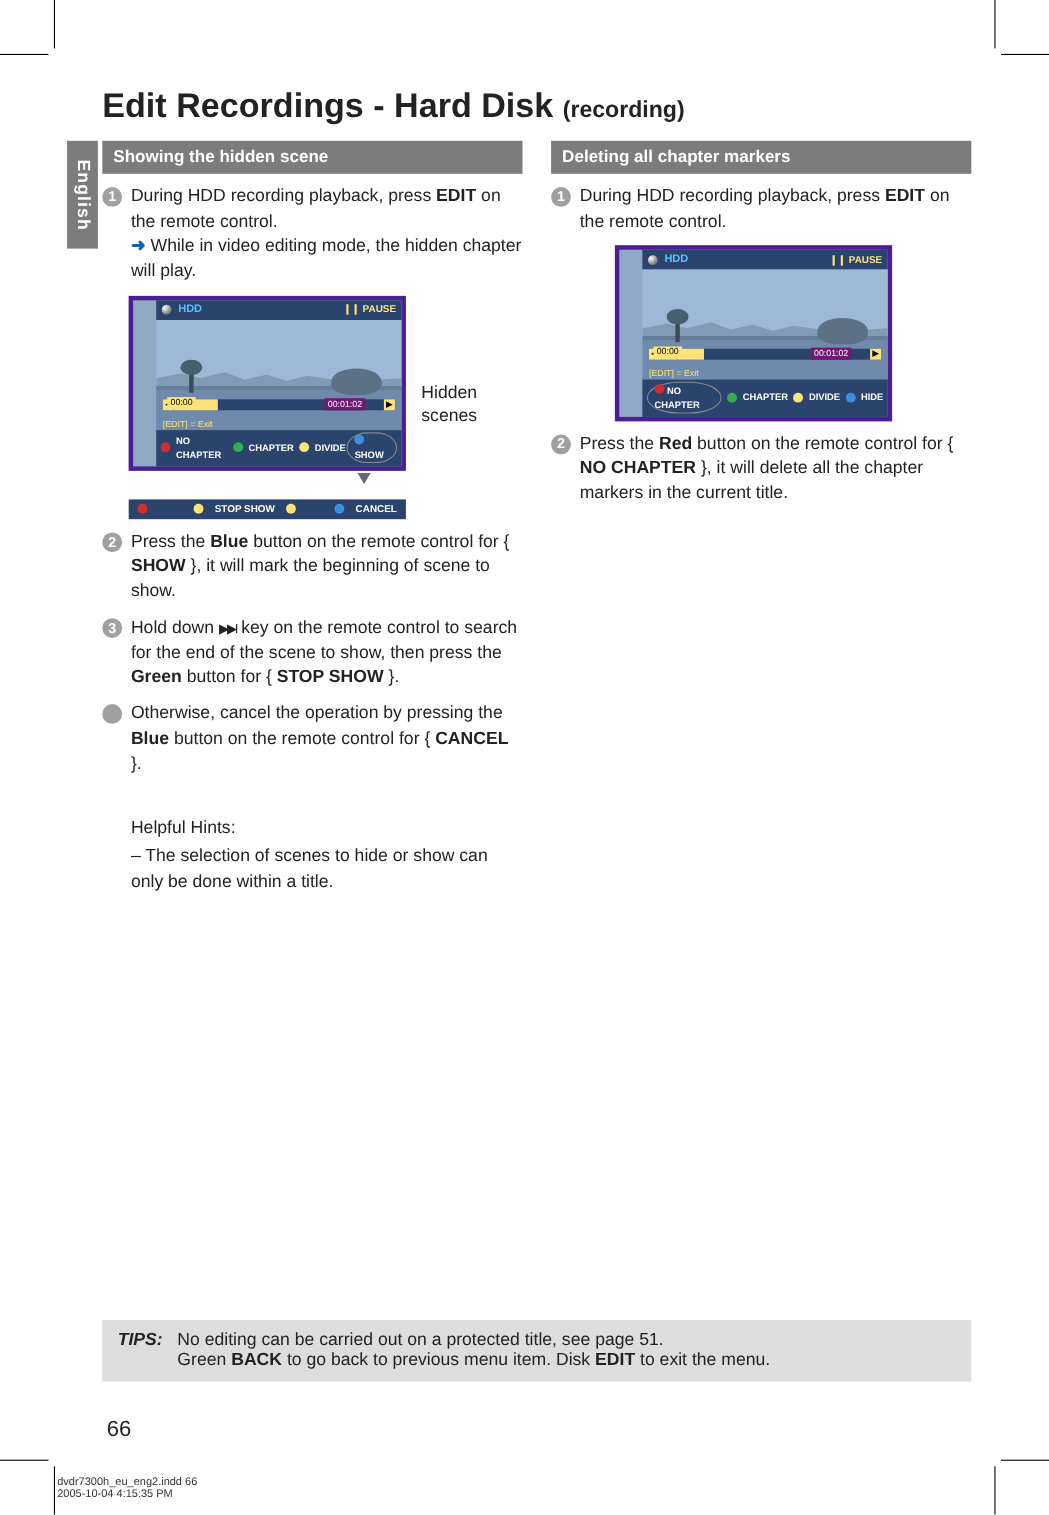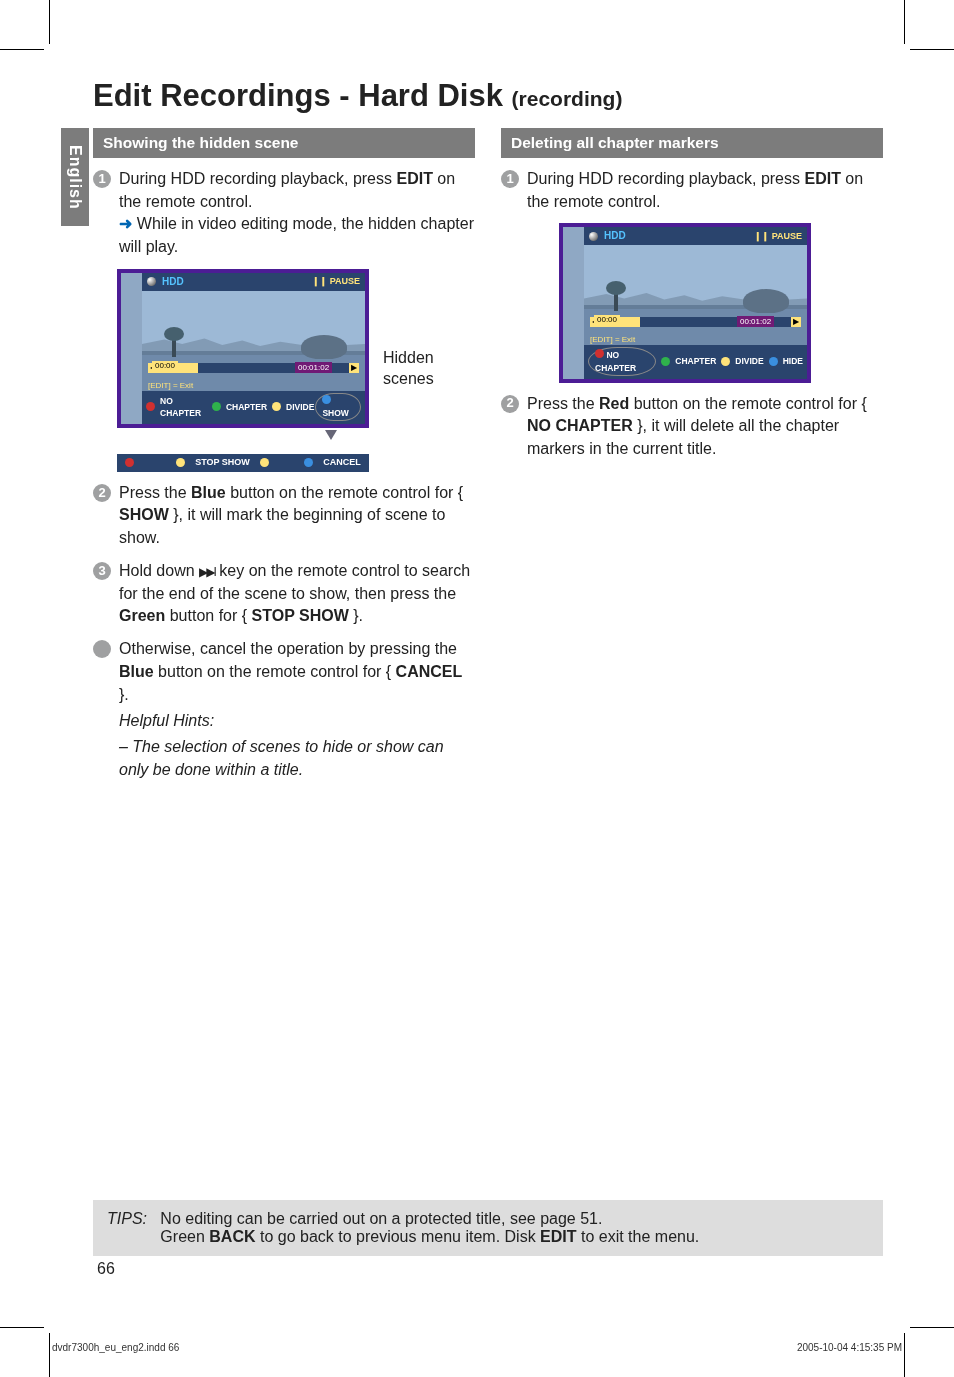--- a/index.html
+++ b/index.html
@@ -86,22 +86,21 @@
     display: flex;
     align-items: center;
     justify-content: center;
   }
   .bullet.empty { background: #9fa0a1; }
   .arrow {
     color: #0066b3;
     font-weight: bold;
   }
   .hints {
-    font-style: italic;
-    margin-top: 4px;
+    margin-top: 36px;
     padding-left: 26px;
   }
   .hints p { margin: 3px 0;}
 
   .player {
     width: 252px;
     margin: 10px 0 8px 24px;
     font-size: 10px;
     color: #fff;
   }
@@ -214,33 +213,33 @@
 
   .tips-box {
     position:absolute;
     left:93px; top:1200px;
     width:790px;
     background:#ddd;
     padding:10px 14px;
     font-size:16px;
     box-sizing:border-box;
   }
-  .tips-box .lbl { font-style:italic; font-weight:normal; }
+  .tips-box .lbl { font-style:italic; font-weight:bold; }
 
   .pagenum {
     position:absolute;
-    left:97px; top:1260px;
-    font-size:16px;
+    left:97px; top:1288px;
+    font-size:20px;
   }
 
   .footer {
     position:absolute;
     left:52px; right:52px; top:1342px;
     font-size:10px; color:#333;
-    display:flex; justify-content:space-between;
+    display:flex; justify-content:space-between;flex-direction:column;
   }
 
   .ffwd-icon {
     font-size: 12px; letter-spacing:-2px;
   }
 </style>
 </head>
 <body>
 
 <div class="crop-mark crop-h" style="left:0; top:49px;"></div>

